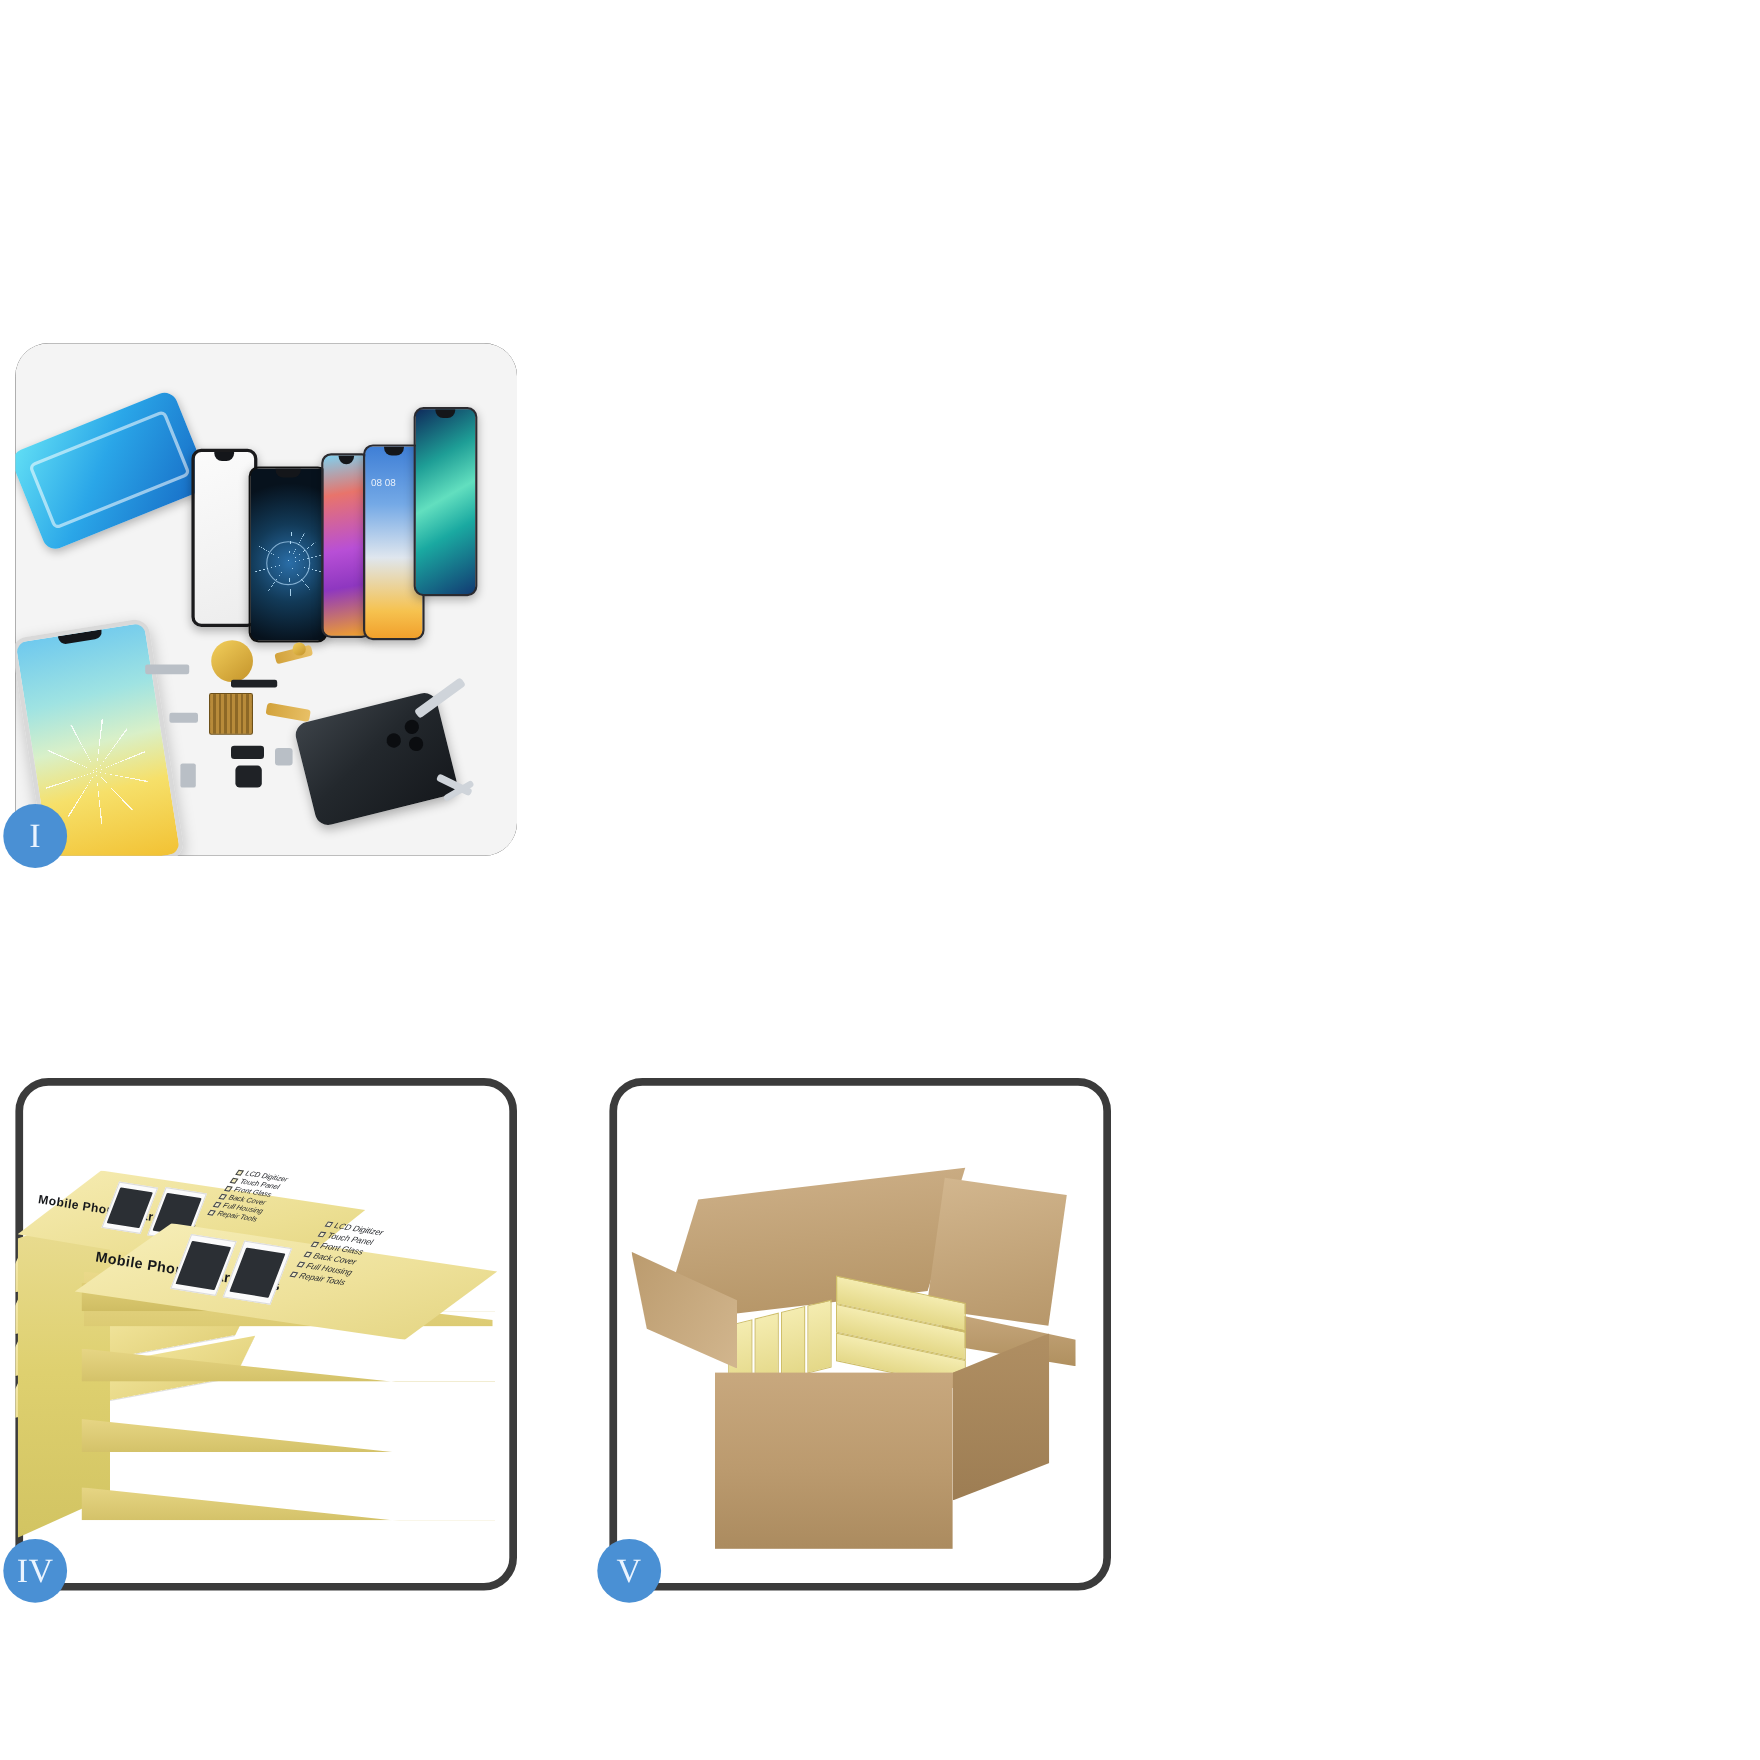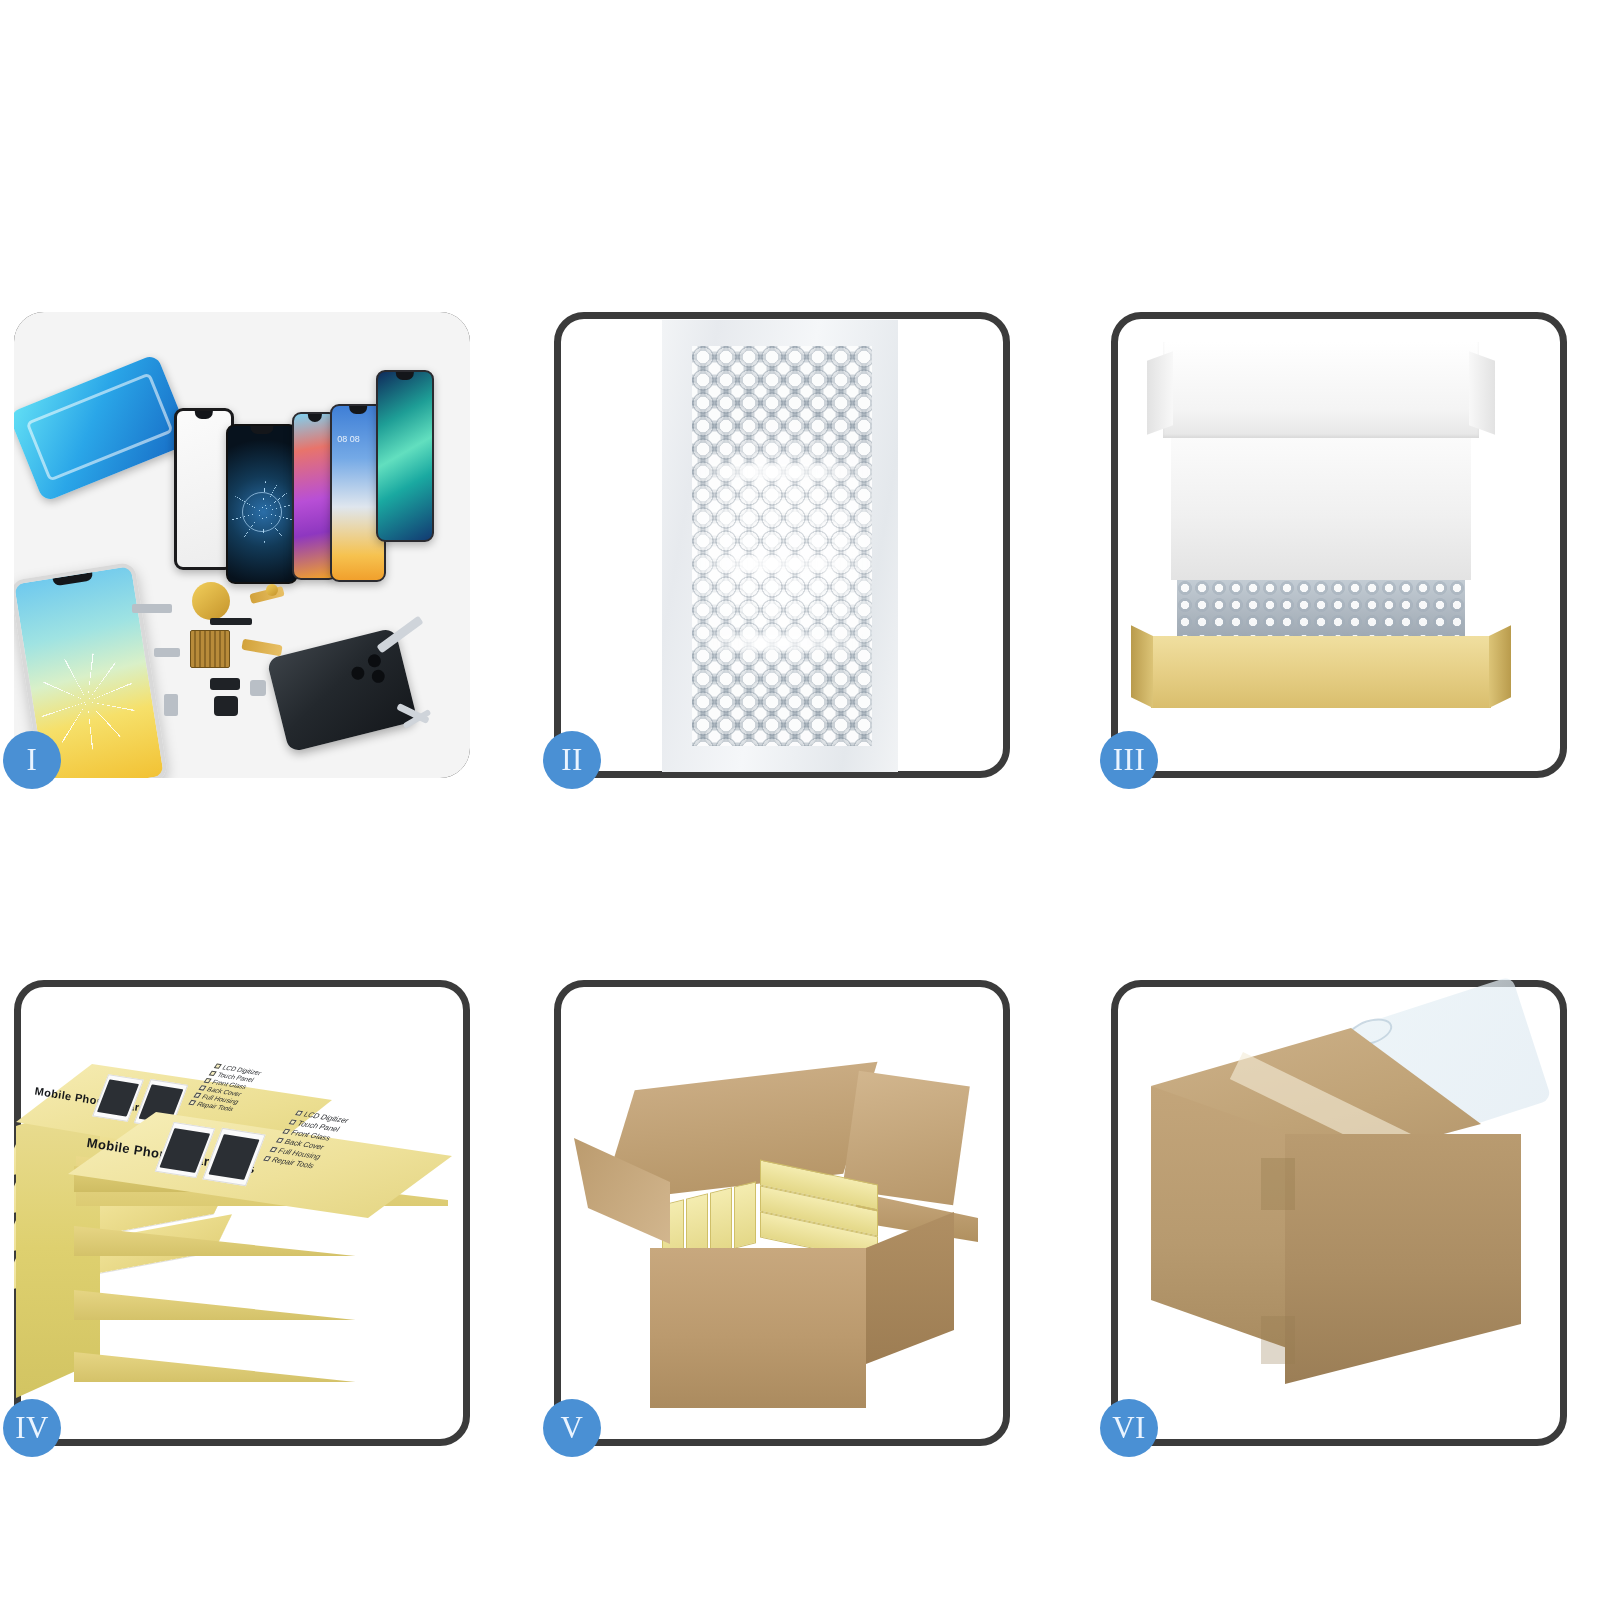--- a/index.html
+++ b/index.html
@@ -424,47 +424,21 @@
           <div class="comp dk" style="left:200px;top:384px;width:24px;height:20px;border-radius:4px;"></div>
           <div class="comp lt" style="left:150px;top:382px;width:14px;height:22px;border-radius:2px;"></div>
           <div class="comp tool" style="left:360px;top:318px;width:52px;height:9px;transform:rotate(-36deg);"></div>
           <div class="comp tool" style="left:382px;top:398px;width:34px;height:7px;transform:rotate(26deg);"></div>
           <div class="comp tool" style="left:388px;top:404px;width:30px;height:6px;transform:rotate(-30deg);"></div>
         </div>
       </div>
       <div class="badge">I</div>
     </div>
 
-    <div class="panel p2">
-      <div class="clip">
-        <div class="scene">
-          <div class="bubble-bag">
-            <div class="bubble-core">
-              <div class="bubbles"></div>
-              <div class="sheen" style="top:118px;"></div>
-              <div class="sheen" style="top:210px;"></div>
-              <div class="sheen" style="top:288px;"></div>
-            </div>
-          </div>
-        </div>
-      </div>
-      <div class="badge">II</div>
-    </div>
-
-    <div class="panel p3">
-      <div class="clip">
-        <div class="scene">
-          <div class="mailer-lid"></div>
-          <div class="mailer-inner"></div>
-          <div class="mailer-content"></div>
-          <div class="mailer-tray"></div>
-        </div>
-      </div>
-      <div class="badge">III</div>
-    </div>
+
 
     <div class="panel p4">
       <div class="clip">
         <div class="scene stack">
 
           <div class="ybox" style="left:4px;top:160px;width:214px;height:34px;">
             <div class="top"></div>
             </div>
           <div class="ybox" style="left:4px;top:198px;width:214px;height:34px;">
             <div class="top"></div>
@@ -605,30 +579,15 @@
 
           <div class="carton-rim"></div>
           <div class="flap left"></div>
           <div class="carton-front"></div>
           <div class="carton-right"></div>
         </div>
       </div>
       <div class="badge">V</div>
     </div>
 
-    <div class="panel p6 overflow">
-      <div class="clip">
-        <div class="sealed">
-          <div class="sc-bag"></div>
-          <div class="sc-handle"></div>
-          <div class="sc-top"></div>
-          <div class="sc-tape t1"></div>
-          <div class="sc-left"></div>
-          <div class="sc-right"></div>
-          <div class="sc-seam" style="left:150px;top:178px;width:34px;height:52px;background:rgba(150,122,78,.35);"></div>
-          <div class="sc-seam" style="left:150px;top:336px;width:34px;height:48px;background:rgba(150,122,78,.3);"></div>
-        </div>
-      </div>
-      <div class="badge">VI</div>
-    </div>
 
   </div>
 </div>
 
 </body></html>

